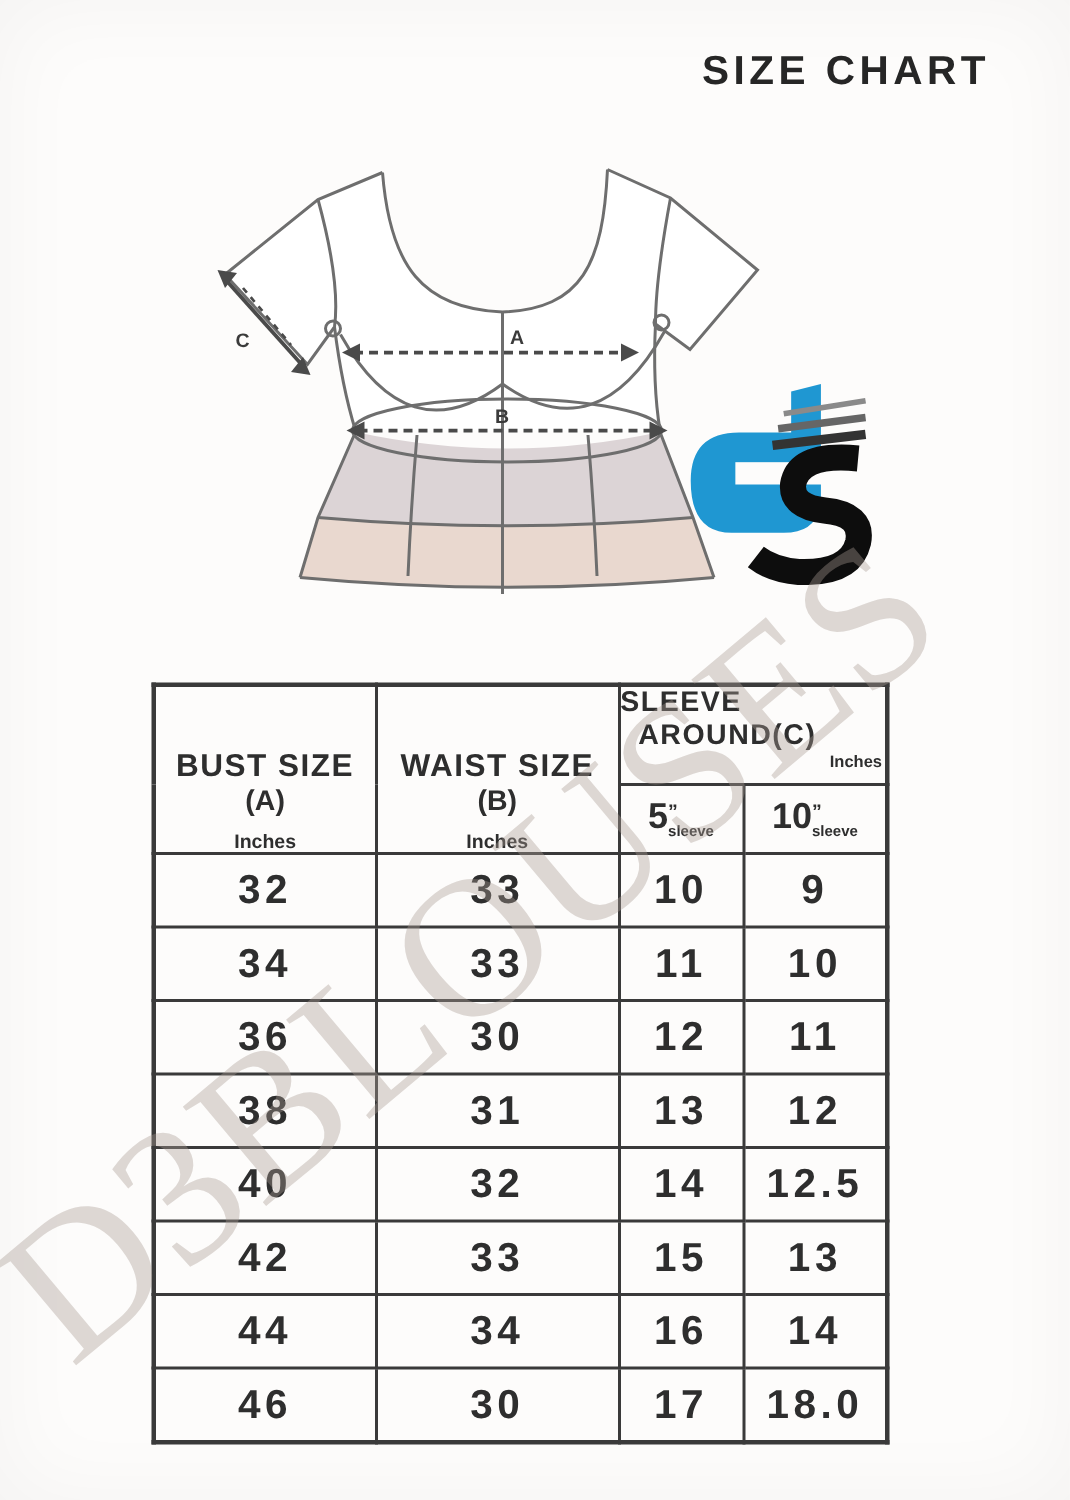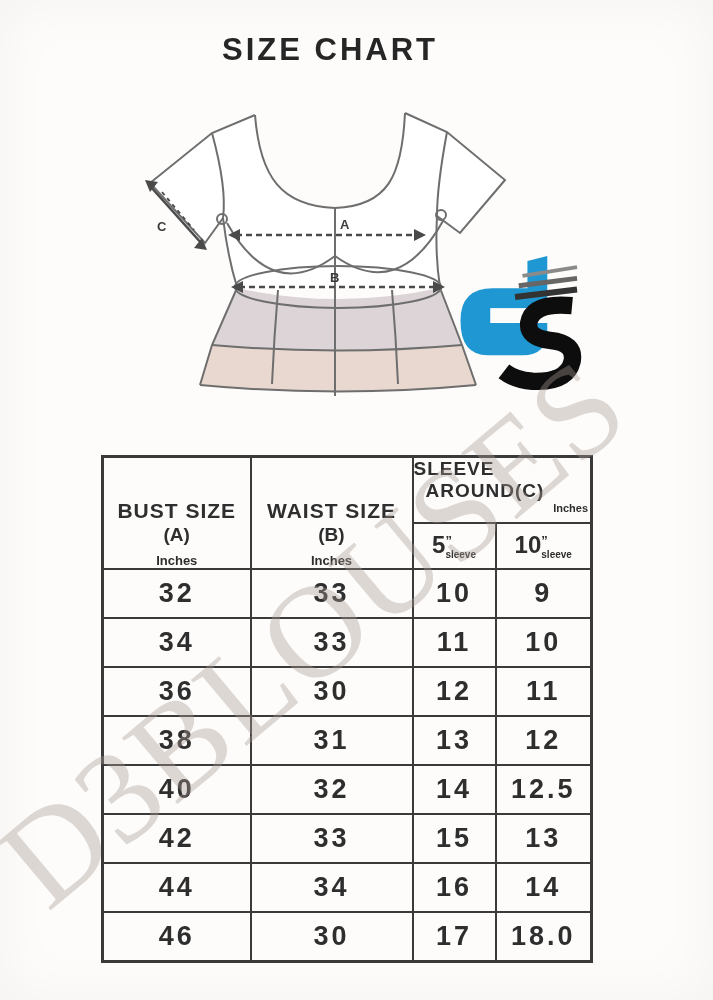--- a/index.html
+++ b/index.html
@@ -1,20 +1,20 @@
 <!DOCTYPE html>
 <html><head>
 <meta charset="utf-8">
 <style>
   html,body{margin:0;padding:0;}
   body{font-family:"Liberation Sans",sans-serif;background:#ffffff;}
   .page{position:relative;width:713px;height:1000px;background:#fdfcfb;overflow:hidden;
         box-shadow:inset 0 0 60px rgba(0,0,0,0.04);}
-  .title{position:absolute;top:32px;left:0;width:660px;text-align:center;
-         font-size:31px;font-weight:bold;letter-spacing:3px;color:#262626;}
+  .title{position:absolute;top:32px;left:0;width:660px;text-align:right;
+         font-size:27px;font-weight:bold;letter-spacing:3px;color:#262626;}
   .blouse{position:absolute;left:132px;top:98px;}
   .logo{position:absolute;left:458px;top:256px;}
   .watermark{position:absolute;left:-30px;top:820px;transform:rotate(-40deg);transform-origin:0 0;
              font-family:"Liberation Serif",serif;font-size:132px;letter-spacing:2px;
              color:rgba(168,156,148,0.38);white-space:nowrap;pointer-events:none;z-index:9;}
   table.size{position:absolute;left:101px;top:455px;width:489px;border-collapse:collapse;
              table-layout:fixed;border:3px solid #3a3a3a;z-index:2;}
   table.size th,table.size td{border:2px solid #3a3a3a;padding:0;color:#2e2e2e;}
   col.c1{width:148px;} col.c2{width:162px;} col.c3{width:83px;} col.c4{width:96px;}
   tr.hr1{height:58px;} tr.hr2{height:40px;} tr.dr{height:49px;}

